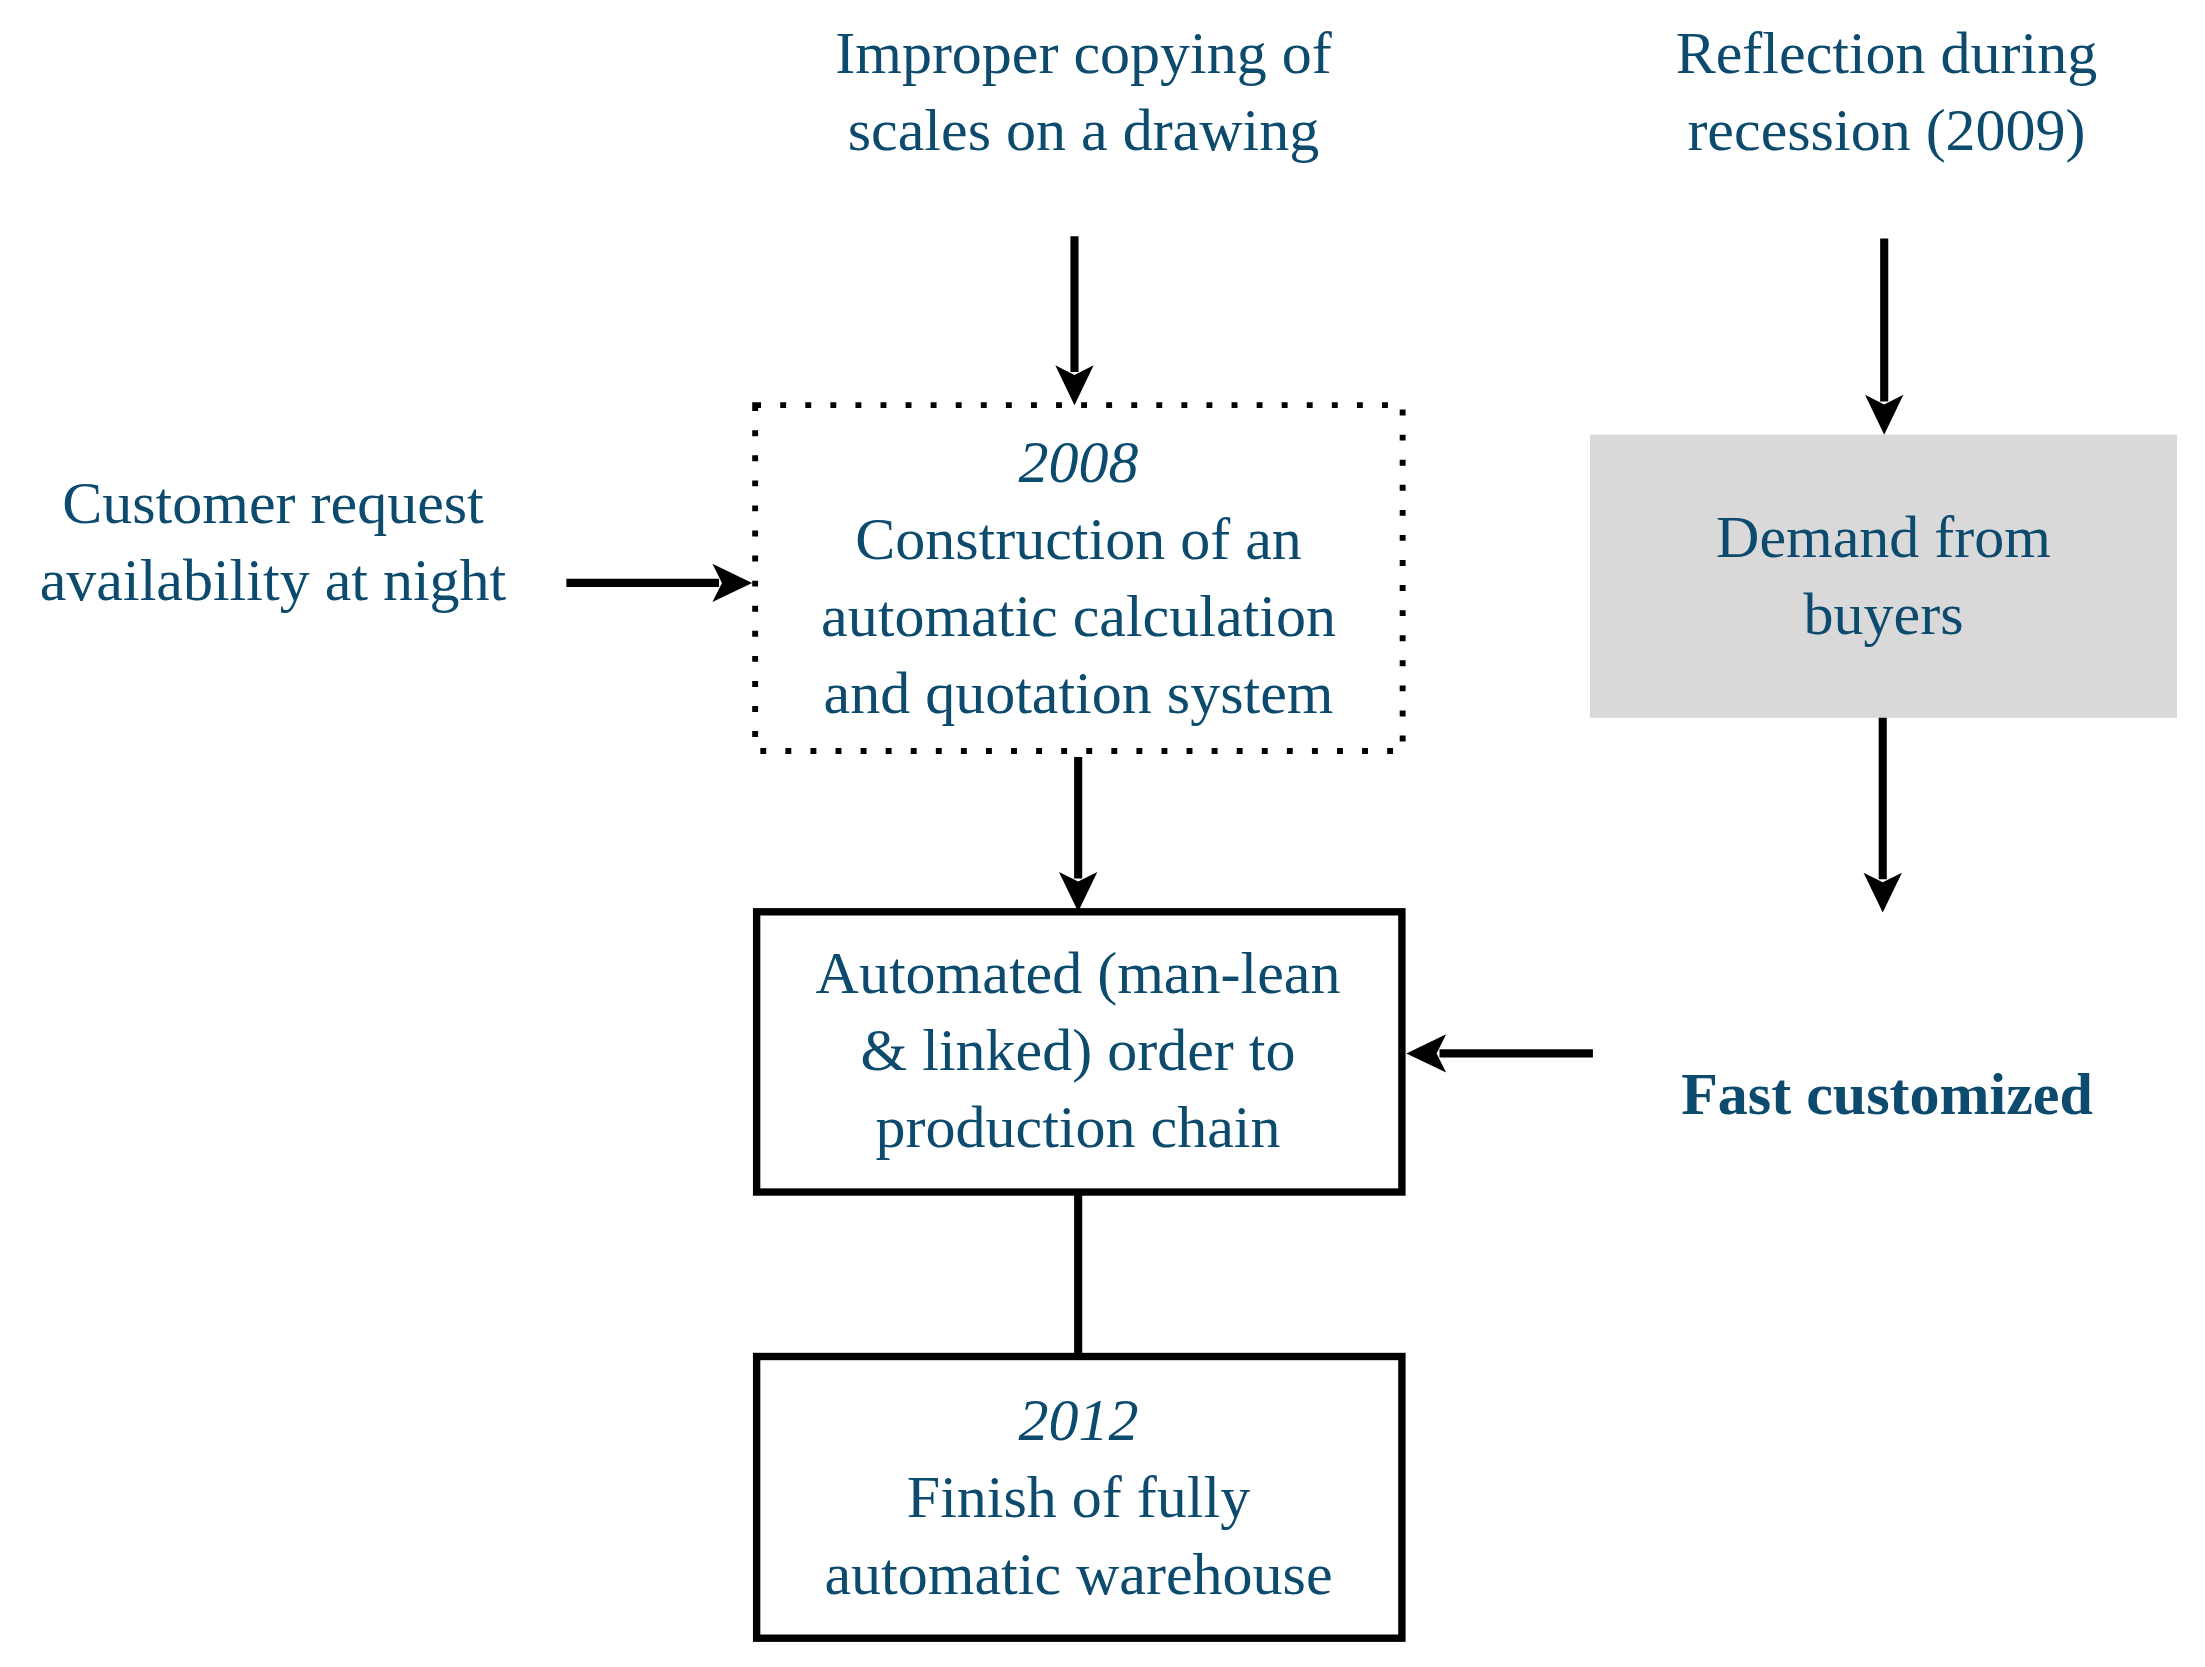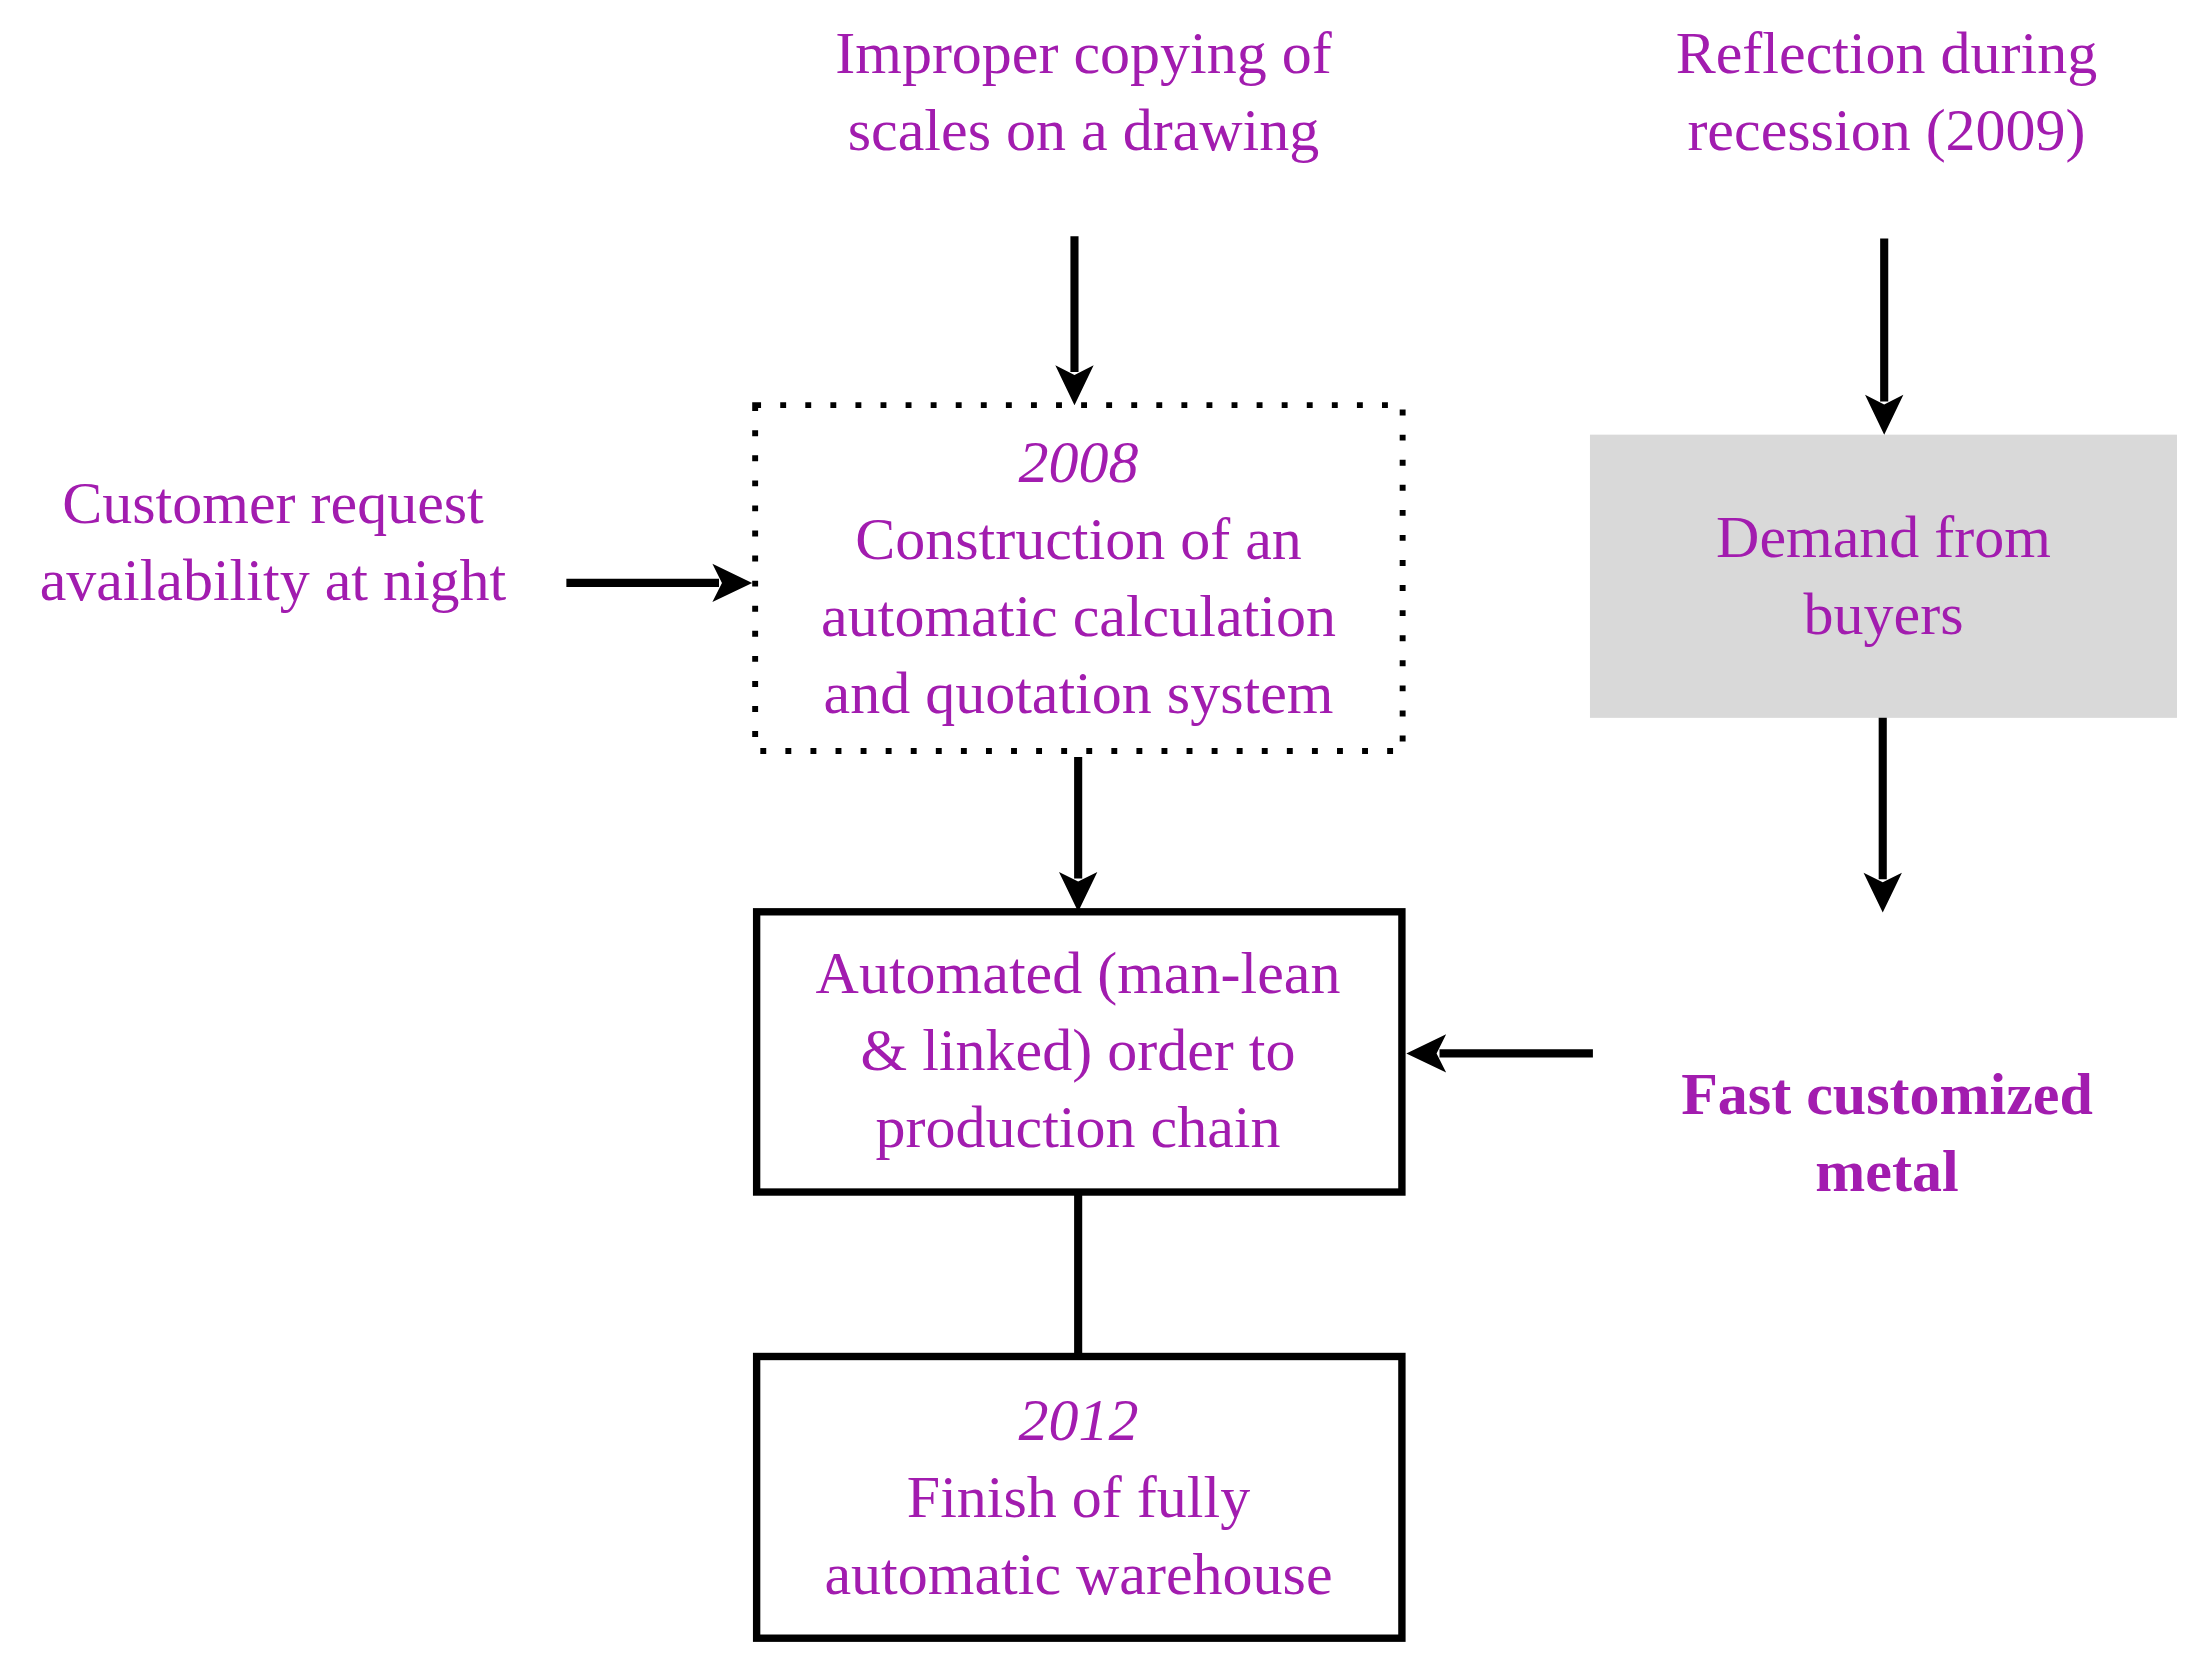--- a/index.html
+++ b/index.html
@@ -11,21 +11,21 @@
     color:#000;
     overflow:hidden;
   }
   #shapes{position:absolute;left:0;top:0;width:2205px;height:1668px;z-index:0;}
   .txt{
     position:absolute;
     z-index:1;
     text-align:center;
     font-size:60px;
     line-height:77px;
-    color:#a21caf;
+    color:#0c4a6e;
   }
   .txt .ln{display:block;}
   .year{font-style:italic;}
   .bold{font-weight:bold;}
 </style>
 </head>
 <body>
 
 <div id="canvas">
 
@@ -100,21 +100,20 @@
   </div>
 
   <div class="txt" style="left:754px;top:935px;width:648px;">
     <span class="ln">Automated (man-lean</span>
     <span class="ln">&amp; linked) order to</span>
     <span class="ln">production chain</span>
   </div>
 
   <div class="txt bold" style="left:1592px;top:1024px;width:590px;margin-top:32px;">
     <span class="ln">Fast customized</span>
-    <span class="ln">metal</span>
   </div>
 
   <div class="txt" style="left:755px;top:1382px;width:647px;">
     <span class="ln year">2012</span>
     <span class="ln">Finish of fully</span>
     <span class="ln">automatic warehouse</span>
   </div>
 
 </div>
 

